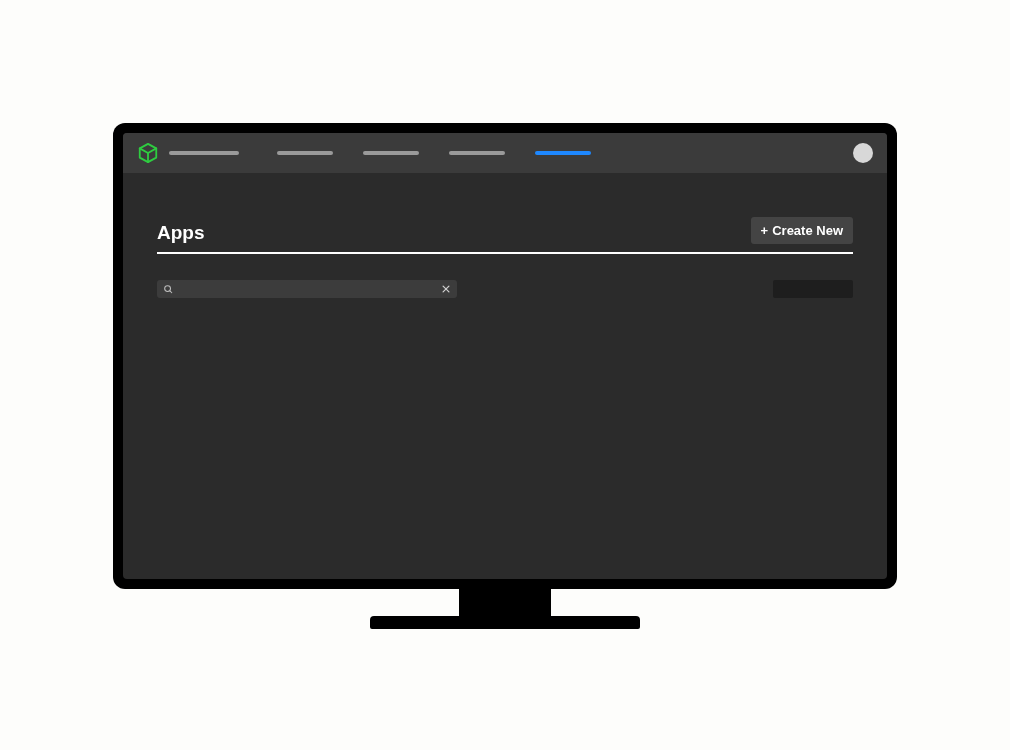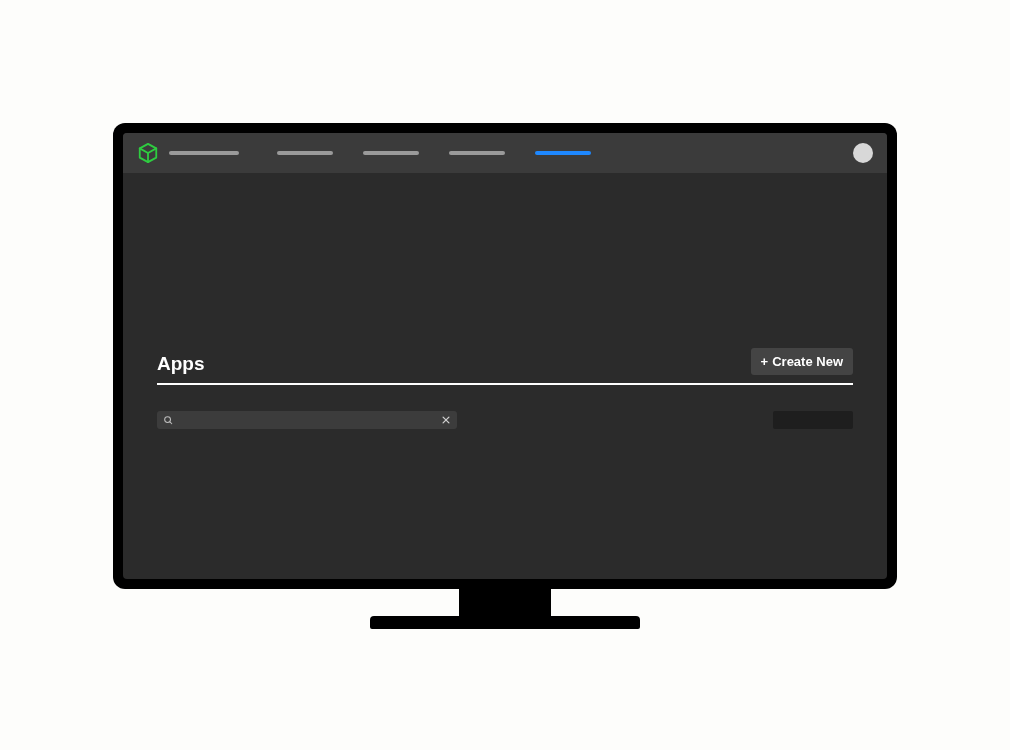--- a/index.html
+++ b/index.html
@@ -96,21 +96,20 @@
     background: #d8d8d8;
     cursor: pointer;
   }
 
   
   .content {
     flex: 1;
     padding: 44px 34px 20px 34px;
     display: flex;
     flex-direction: column;
-    justify-content: center;
   }
   .page-header-row {
     display: flex;
     align-items: flex-end;
     justify-content: space-between;
   }
   .page-title {
     color: #fff;
     font-size: 19px;
     font-weight: 700;

